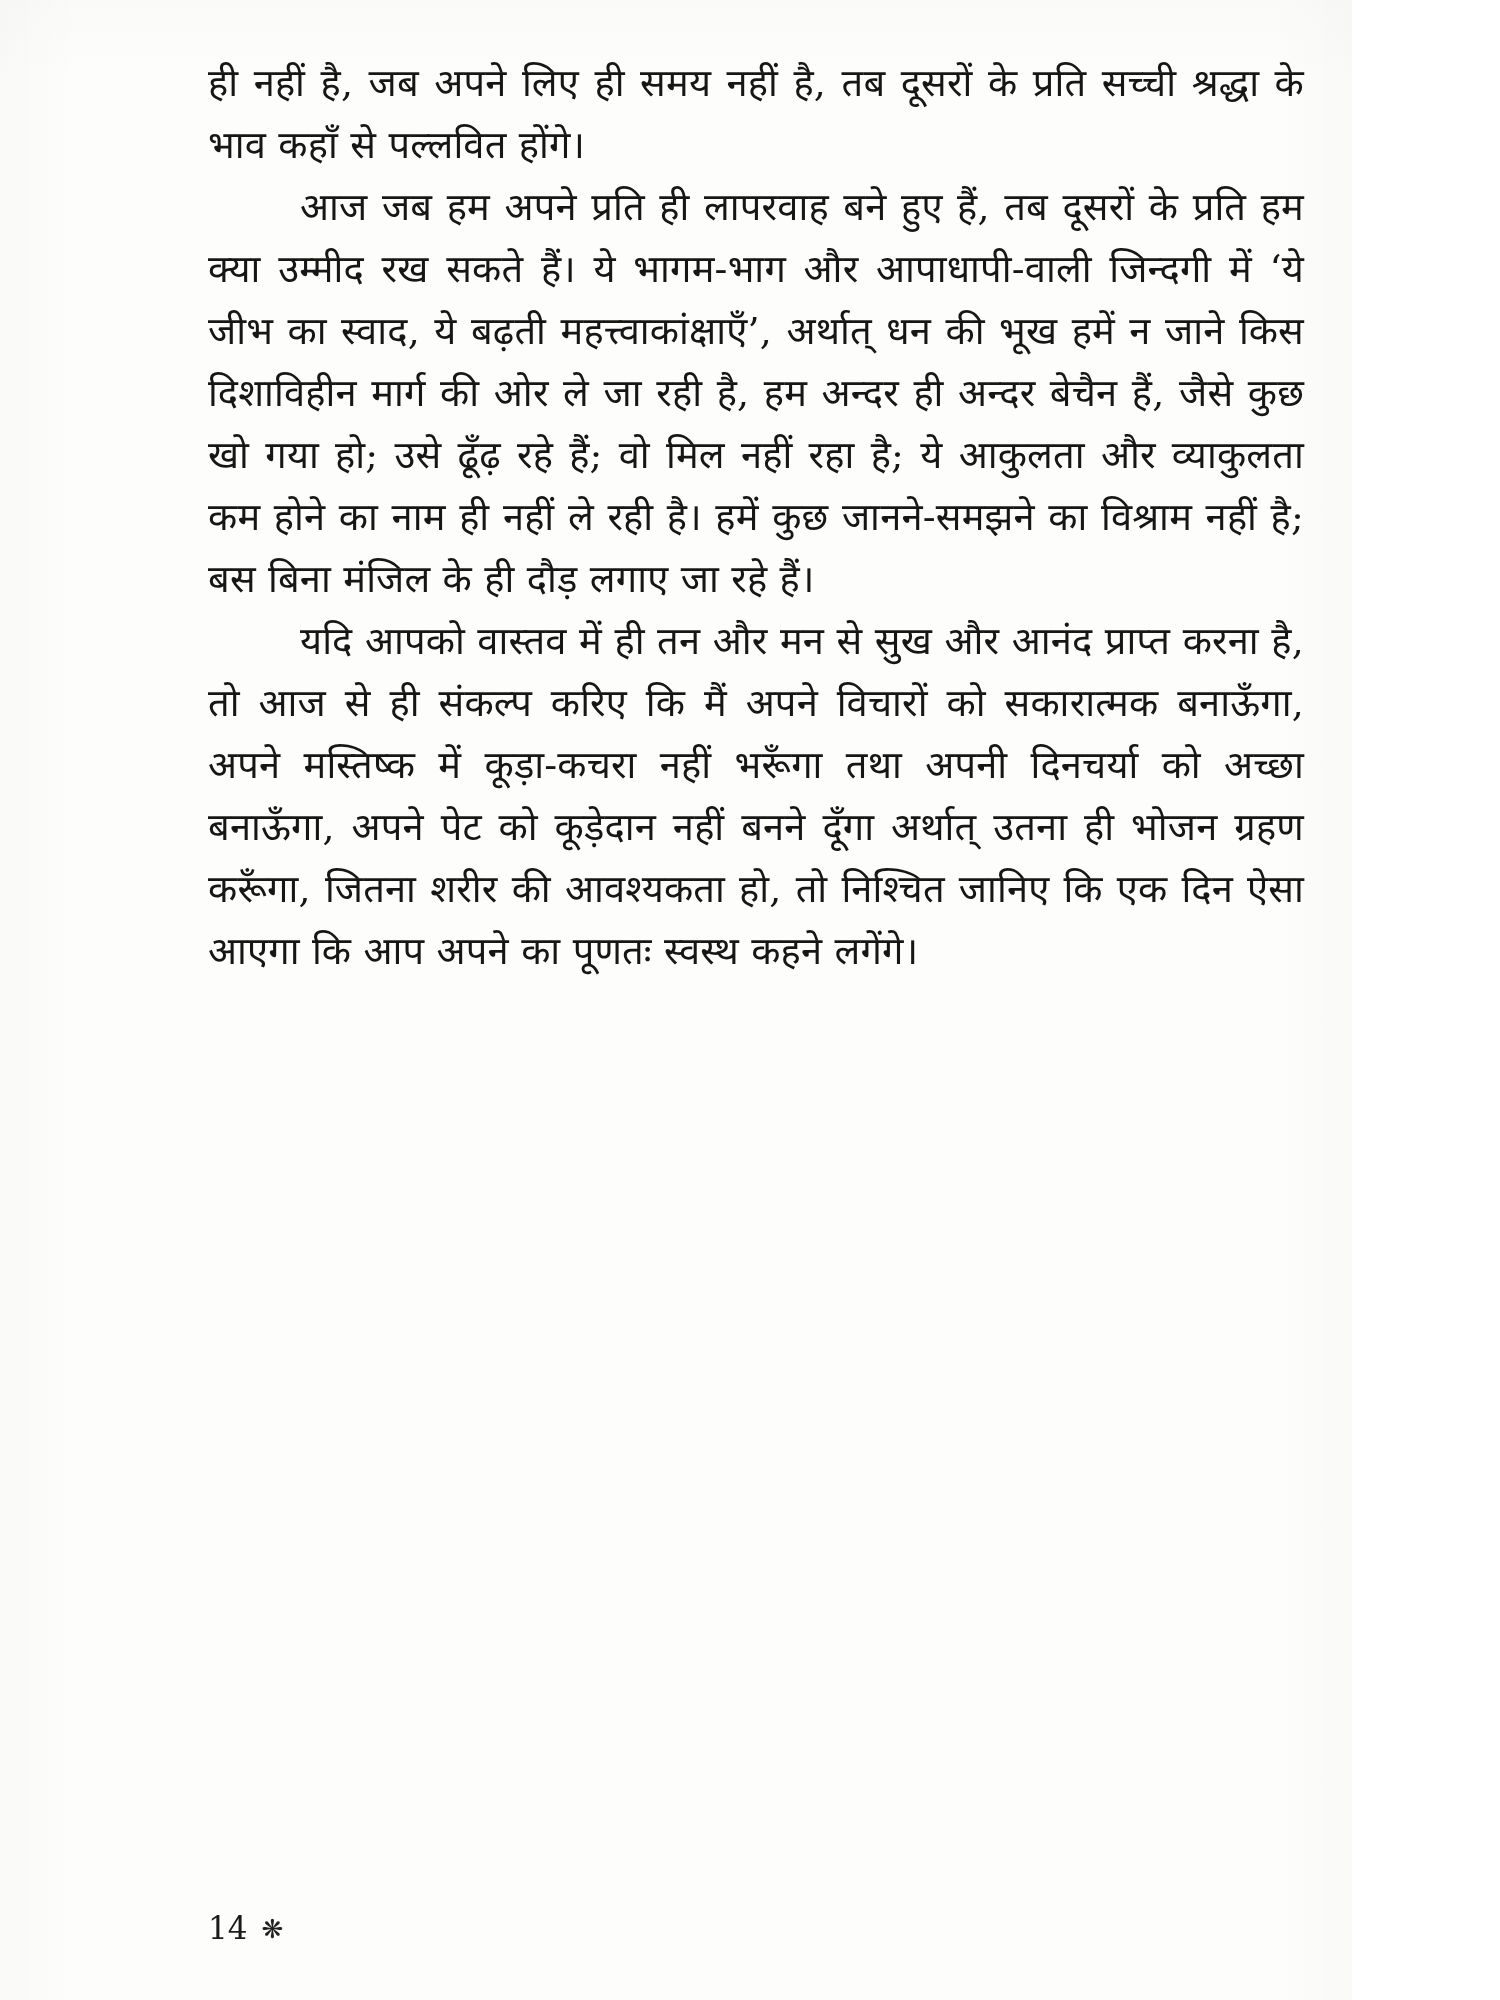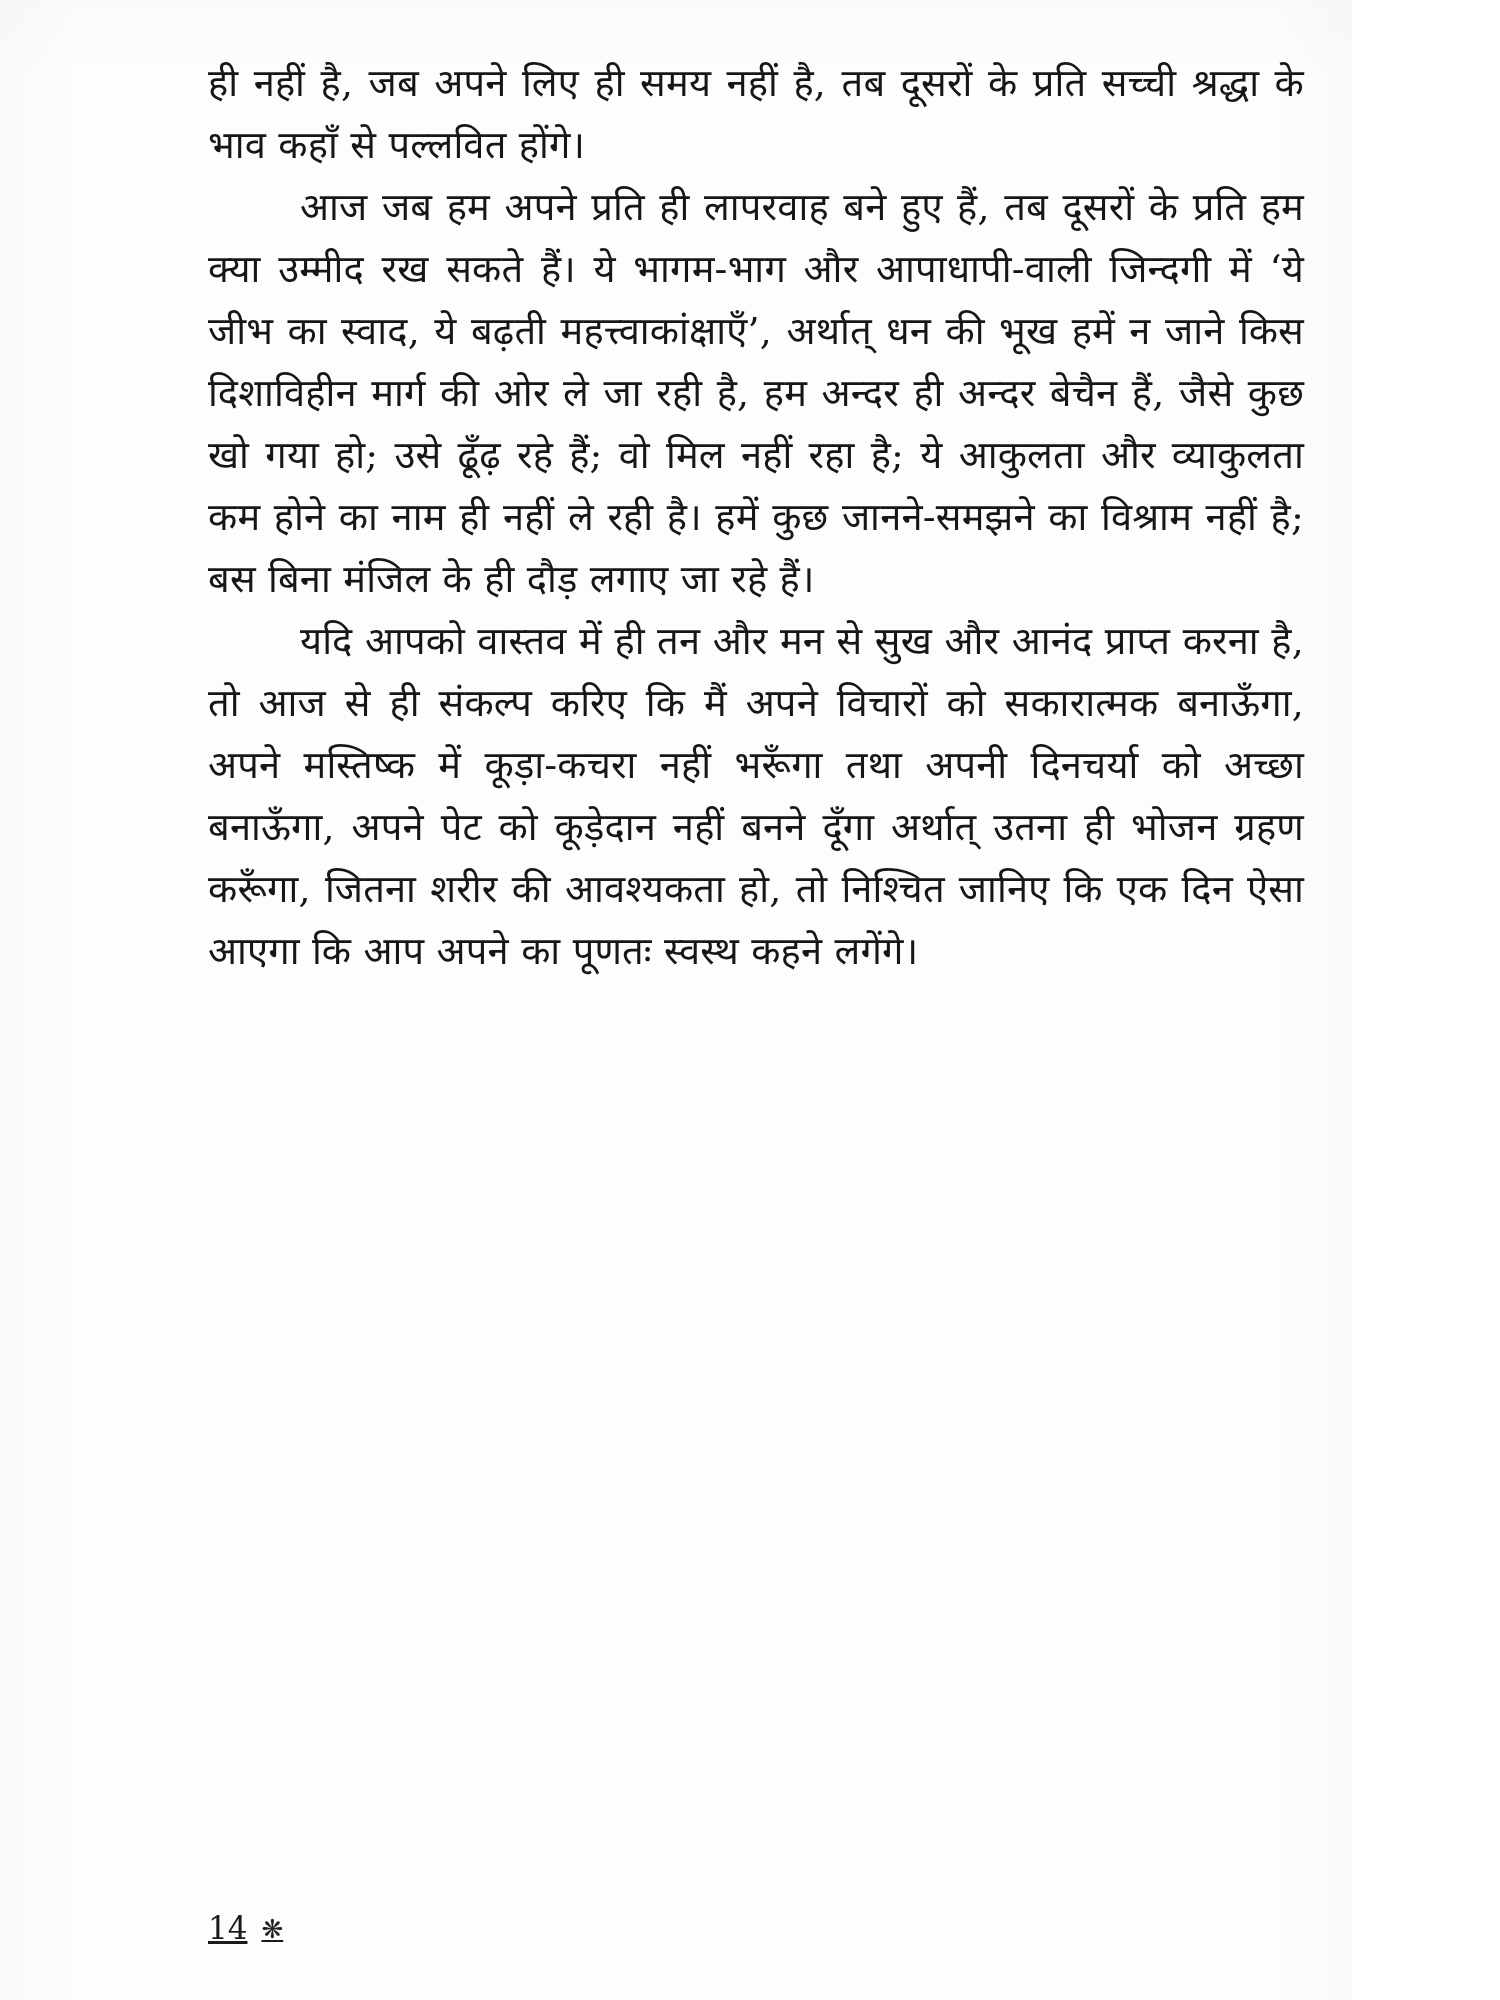--- a/index.html
+++ b/index.html
@@ -46,21 +46,20 @@
   .page-footer {
     position: absolute;
     left: 208px;
     top: 1908px;
     display: flex;
     align-items: flex-end;
     gap: 14px;
     font-size: 31px;
     line-height: 40px;
     color: #1a1a1a;
-    text-decoration: underline;
   }
   .page-num {
     font-family: "DejaVu Serif", "Liberation Serif", serif;
   }
   .ornament {
     font-size: 26px;
     position: relative;
     top: 1px;
     color: #222222;
   }

